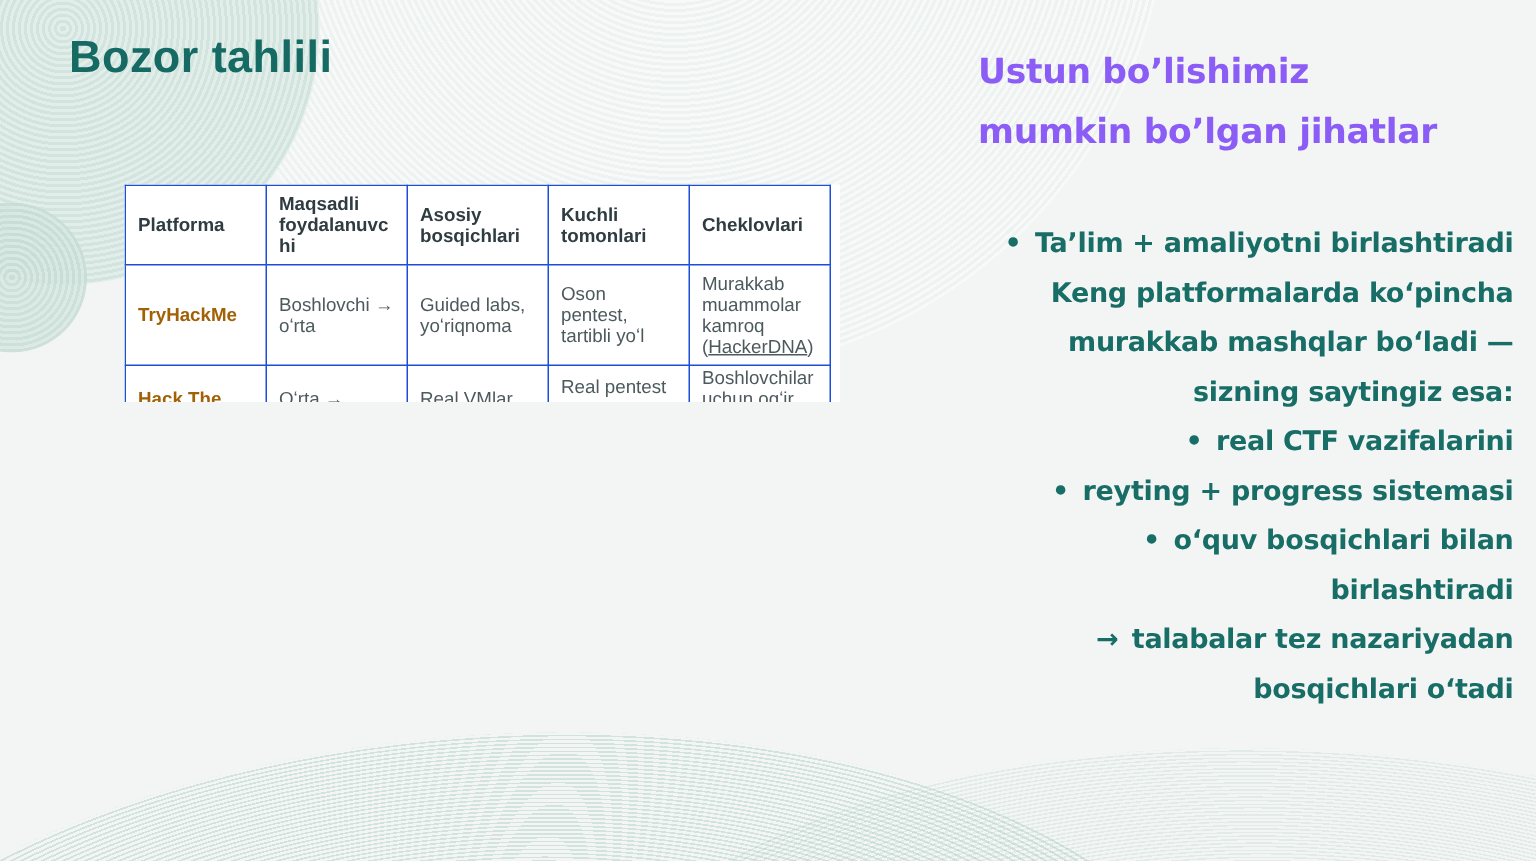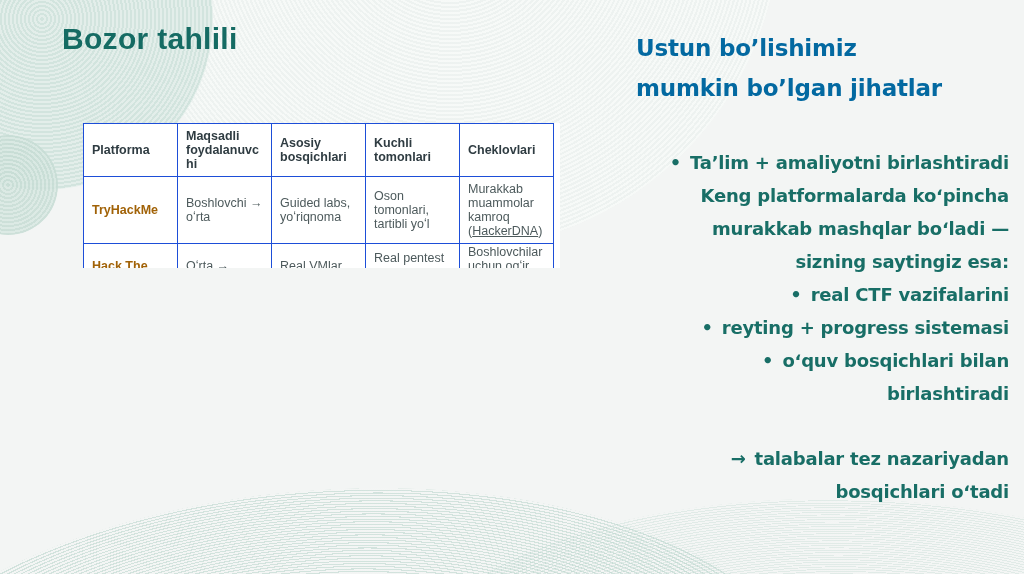--- a/index.html
+++ b/index.html
@@ -30,28 +30,28 @@
       rgba(157,197,184,.38) 0 2px, rgba(250,252,251,.08) 2px 5px);
   }
   .wave2{
     left:380px;top:500px;width:980px;height:460px;border-radius:50%;
     transform:rotate(3deg);
     background:repeating-radial-gradient(ellipse farthest-side at 50% 50%,
       rgba(170,205,193,.25) 0 2px, rgba(250,252,251,.05) 2px 5px);
   }
   
   .slide-title{
-    position:absolute;left:62px;top:22px;
+    position:absolute;left:46px;top:22px;
     font:bold 30px "Liberation Sans",sans-serif;
     color:#156b63;letter-spacing:.3px;
   }
   .right-title{
-    position:absolute;left:636px;top:28px;
+    position:absolute;left:652px;top:28px;
     font:bold 23px "DejaVu Sans",sans-serif;
-    line-height:40px;color:#0369a1;letter-spacing:-.2px;
+    line-height:40px;color:#8b5cf6;letter-spacing:-.2px;
   }
   
   .table-card{
     position:absolute;left:83px;top:123px;width:477px;height:145px;
     background:#ffffff;overflow:hidden;
   }
   table.cmp{
     border-collapse:collapse;table-layout:fixed;width:470px;
     font-family:"Liberation Sans",sans-serif;
   }
@@ -70,21 +70,21 @@
   tr.row2 .r2b{padding-top:7px;}
   tr.row2 .r2c{padding-top:1px;}
   
   .right-body{
     position:absolute;left:617px;top:146px;width:392px;
     font:bold 18px "DejaVu Sans",sans-serif;
     color:#186e66;letter-spacing:-.2px;text-align:right;
   }
   .rl{line-height:33px;white-space:nowrap;}
   .pl21{padding-left:21px;}
-  .pl25{padding-left:25px;margin-top:32px;}
+  .pl25{padding-left:25px;}
   .pl39{padding-left:39px;}
   .gap{}
   .blt{margin-right:9px;}
 </style>
 </head>
 <body>
 
 <div class="slide">
 
   <div class="decor circle-top"></div>
@@ -111,21 +111,21 @@
           <th>Asosiy bosqichlari</th>
           <th>Kuchli tomonlari</th>
           <th>Cheklovlari</th>
         </tr>
       </thead>
       <tbody>
         <tr>
           <th class="plat">TryHackMe</th>
           <td>Boshlovchi → oʻrta</td>
           <td>Guided labs, yoʻriqnoma</td>
-          <td>Oson tomonlari, tartibli yoʻl</td>
+          <td>Oson pentest, tartibli yoʻl</td>
           <td>
             <span>Murakkab muammolar kamroq</span>
             <span>(</span><span class="link">HackerDNA</span><span>)</span>
           </td>
         </tr>
         <tr class="row2">
           <th class="plat r2a">Hack The Box</th>
           <td class="r2a">Oʻrta → yuqori</td>
           <td class="r2a">Real VMlar</td>
           <td class="r2b">Real pentest</td>

